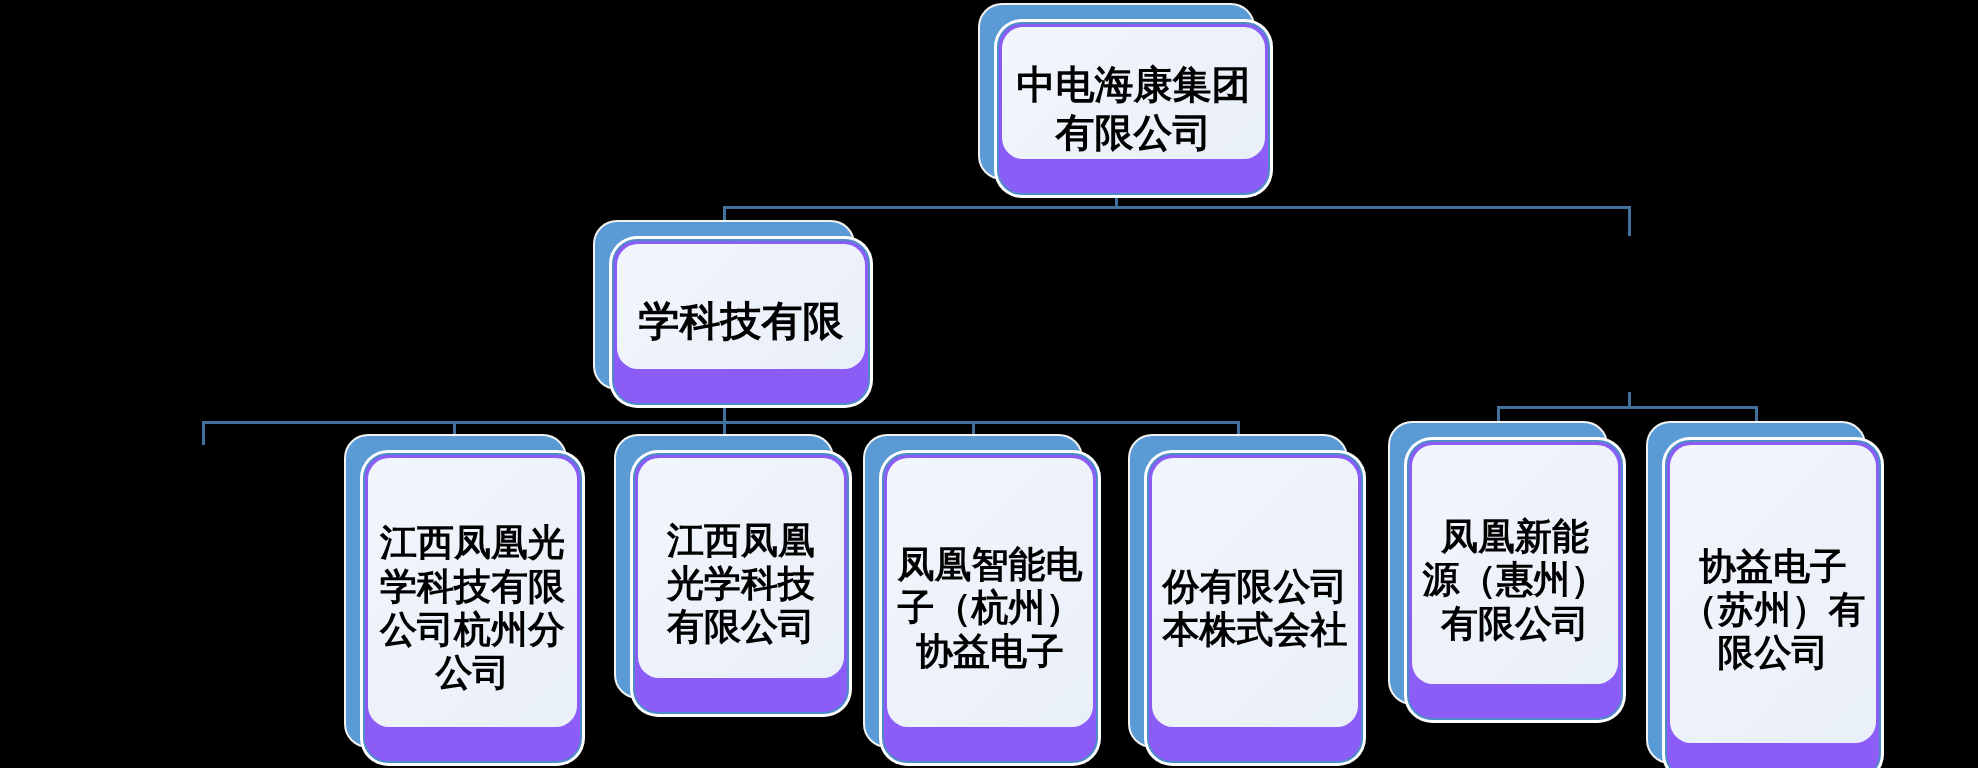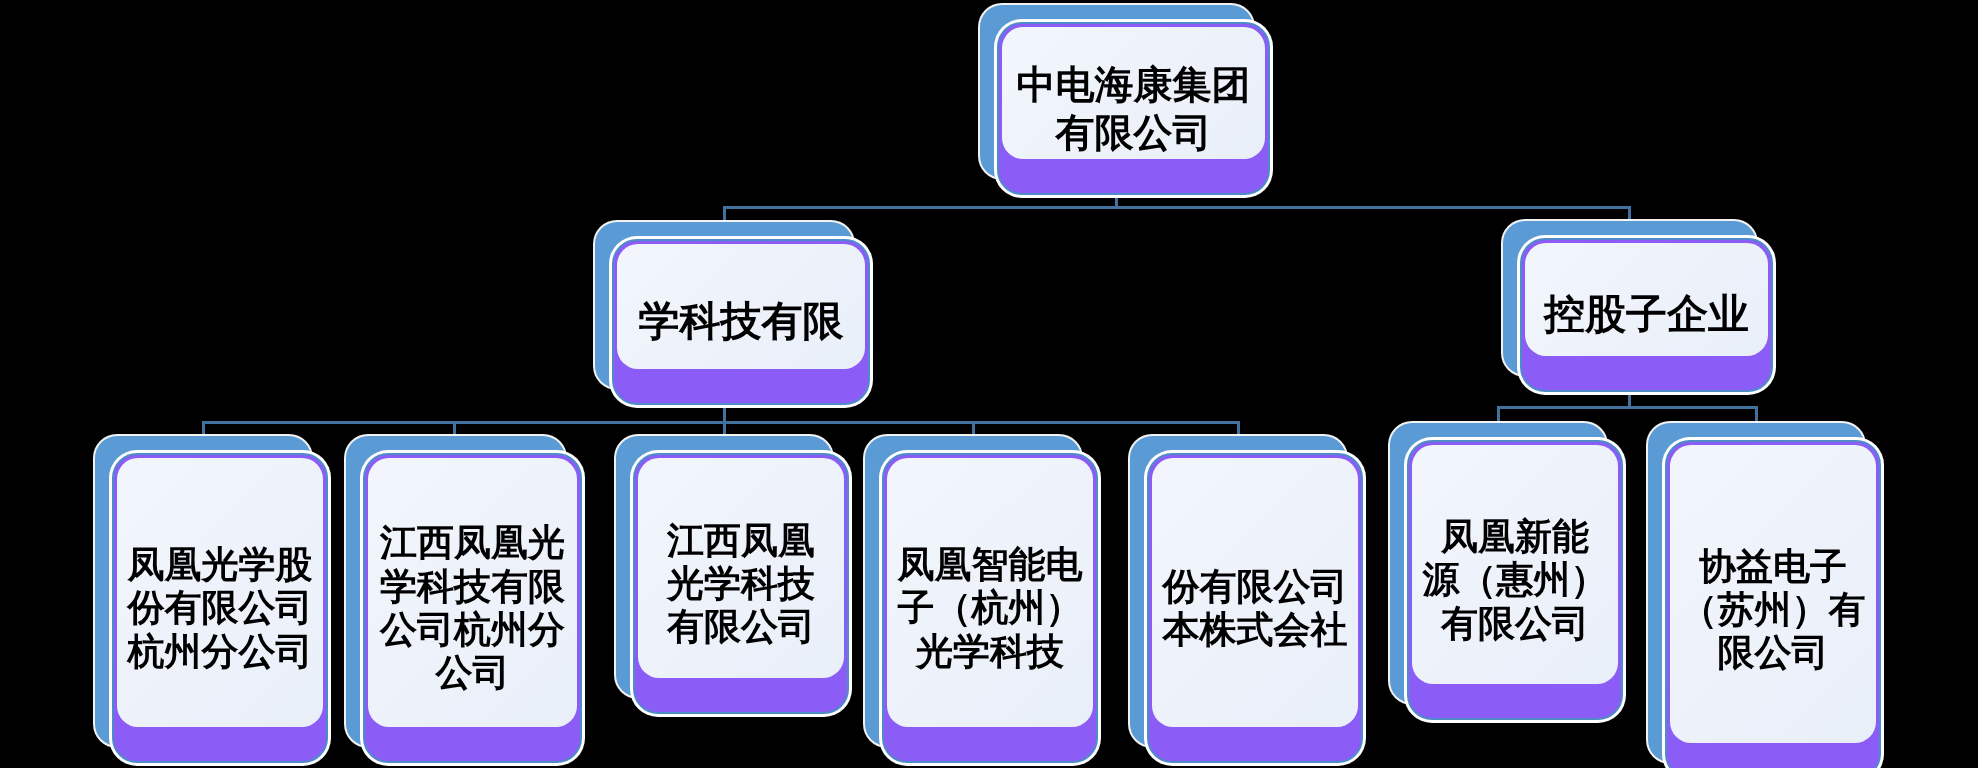--- a/index.html
+++ b/index.html
@@ -89,35 +89,21 @@
     </div>
   </div>
 
   <div class="node" style="left:595px;top:222px;width:275px;height:183px">
     <div class="back"></div>
     <div class="front">
       <div class="label lbl-branch">学科技有限</div>
     </div>
   </div>
 
-  <div class="node" style="left:1503px;top:221px;width:270px;height:171px">
-    <div class="back"></div>
-    <div class="front">
-      <div class="label lbl-branch">控股子企业</div>
-    </div>
-  </div>
 
-  <div class="node" style="left:95px;top:436px;width:233px;height:327px">
-    <div class="back"></div>
-    <div class="front">
-      <div class="label lbl-child">凤凰光学股
-份有限公司
-杭州分公司</div>
-    </div>
-  </div>
 
   <div class="node" style="left:346px;top:436px;width:236px;height:327px">
     <div class="back"></div>
     <div class="front">
       <div class="label lbl-child">江西凤凰光
 学科技有限
 公司杭州分
 公司</div>
     </div>
   </div>
@@ -129,21 +115,21 @@
 光学科技
 有限公司</div>
     </div>
   </div>
 
   <div class="node" style="left:865px;top:436px;width:233px;height:327px">
     <div class="back"></div>
     <div class="front">
       <div class="label lbl-child">凤凰智能电
 子（杭州）
-光学科技</div>
+协益电子</div>
     </div>
   </div>
 
   <div class="node" style="left:1130px;top:436px;width:233px;height:327px">
     <div class="back"></div>
     <div class="front">
       <div class="label lbl-child">份有限公司
 本株式会社</div>
     </div>
   </div>

